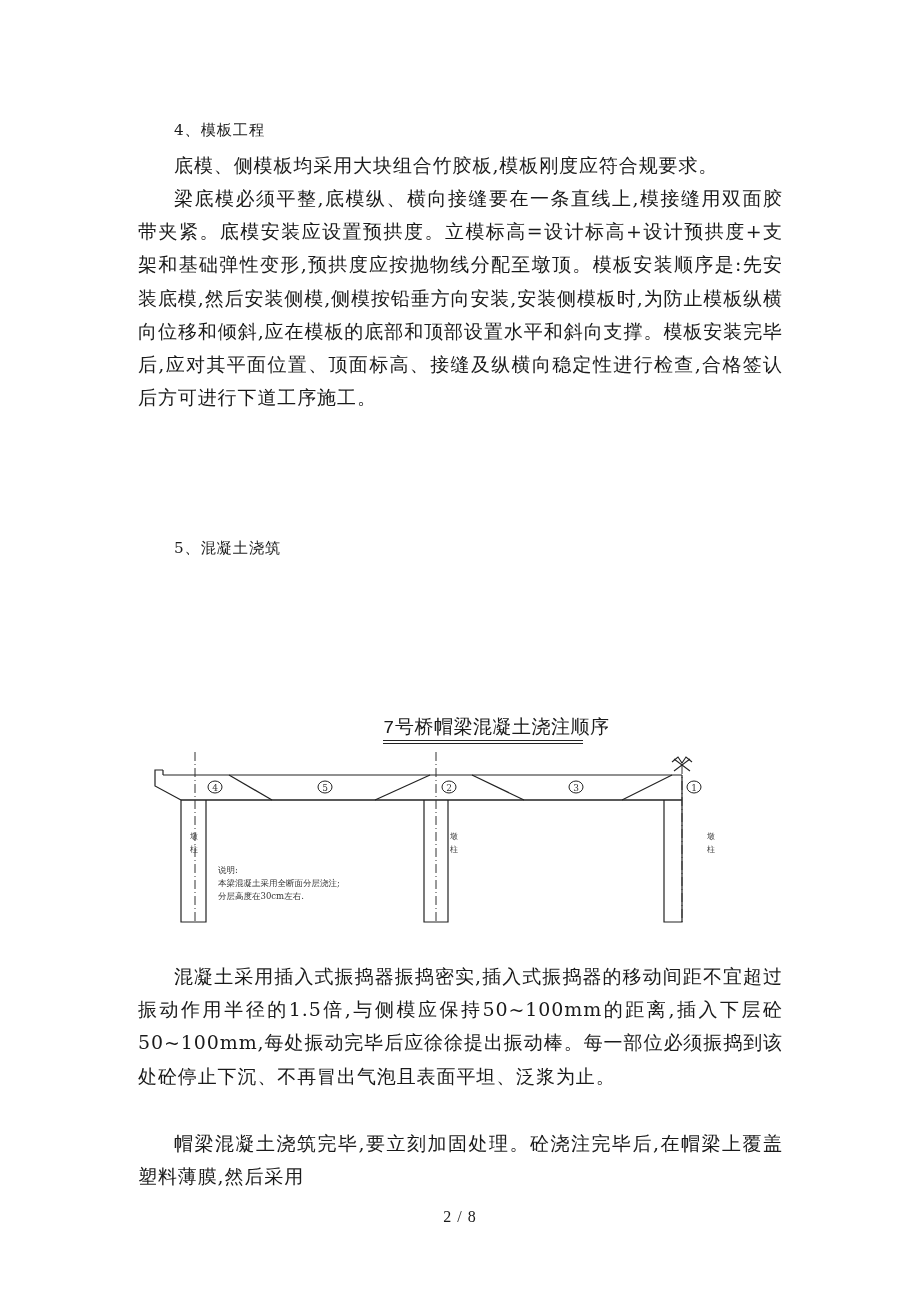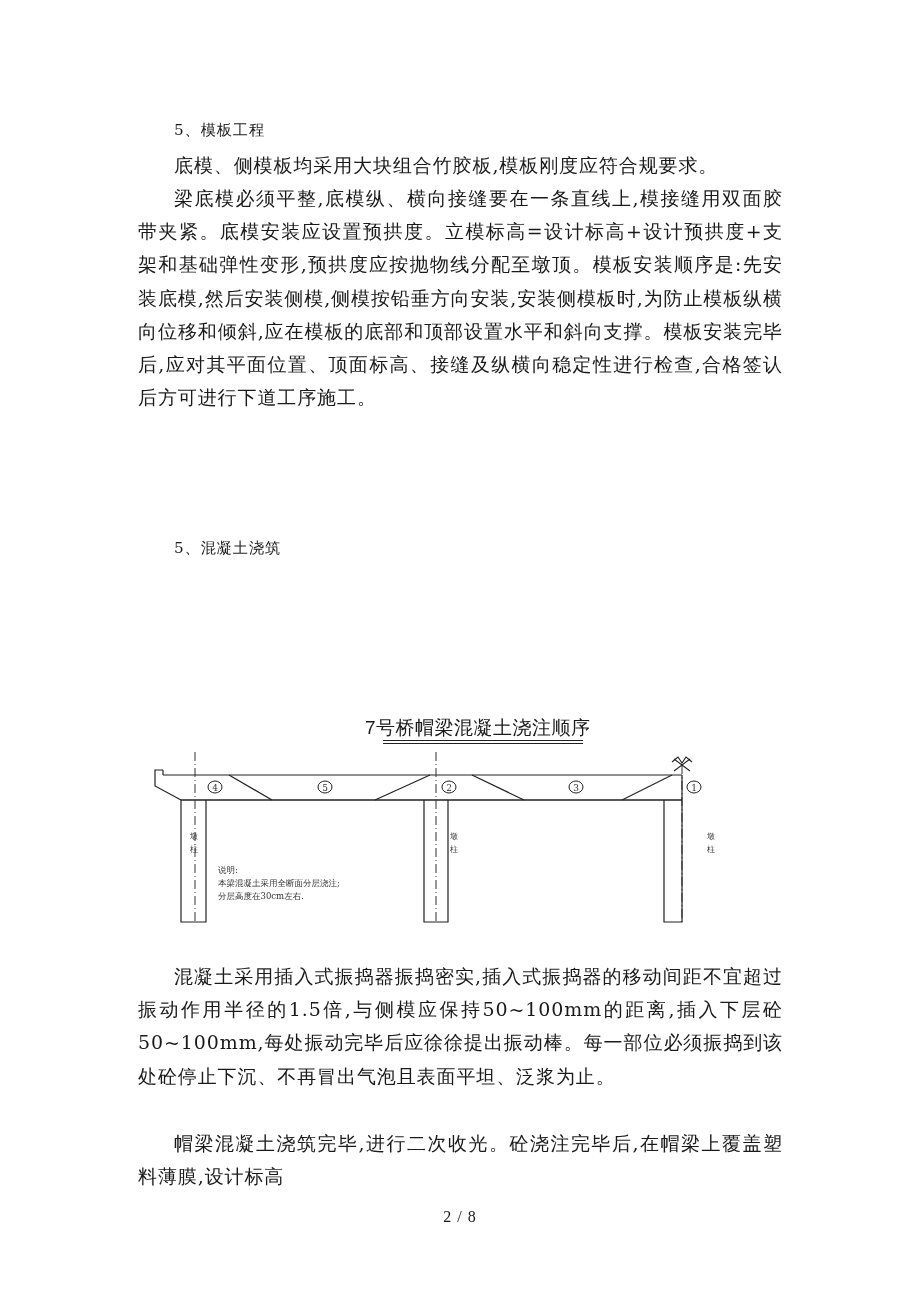--- a/index.html
+++ b/index.html
@@ -3,34 +3,34 @@
 <meta charset="utf-8">
 <style>
   html, body { margin: 0; padding: 0; background: #ffffff; }
   body { width: 920px; height: 1302px; position: relative; overflow: hidden;
          font-family: "DejaVu Serif", "Liberation Serif", serif; color: #1a1a1a; }
   .page { position: absolute; left: 0; top: 0; width: 920px; height: 1302px; }
   .para { position: absolute; left: 138px; width: 645px; font-size: 19px;
           line-height: 33.2px; letter-spacing: 0.9px; text-align: justify; margin: 0; }
   .para.indent { text-indent: 36px; }
   .heading { position: absolute; left: 174px; font-size: 15.2px; letter-spacing: 0.9px; margin: 0; line-height: 20px; }
-  .figure-title { position: absolute; left: 365px; top: 716px; font-size: 19px;
-                  letter-spacing: 0.5px; font-family: Liberation Sans, sans-serif; line-height: 24px; text-align: right; }
+  .figure-title { position: absolute; left: 383px; top: 716px; font-size: 19px;
+                  letter-spacing: 0.5px; font-family: Liberation Mono, monospace; line-height: 24px; text-align: right; }
   .figure-title-ul { position: absolute; left: 383px; width: 200px; height: 0;
                      border-top: 1.5px solid #222; }
   svg.diagram { position: absolute; left: 0; top: 0; }
   .page-num { position: absolute; left: 0; width: 920px; top: 1208px; text-align: center;
               font-size: 16px; font-family: Liberation Serif, serif; letter-spacing: 1px; }
 </style>
 </head>
 <body>
 
 <div class="page">
 
-  <p class="heading" style="top:120px;">5、模板工程</p>
+  <p class="heading" style="top:120px;">4、模板工程</p>
 
   <p class="para indent" style="top:149px;">底模、侧模板均采用大块组合竹胶板,模板刚度应符合规要求。</p>
 
   <p class="para indent" style="top:182px;">梁底模必须平整,底模纵、横向接缝要在一条直线上,模接缝用双面胶带夹紧。底模安装应设置预拱度。立模标高=设计标高+设计预拱度+支架和基础弹性变形,预拱度应按抛物线分配至墩顶。模板安装顺序是:先安装底模,然后安装侧模,侧模按铅垂方向安装,安装侧模板时,为防止模板纵横向位移和倾斜,应在模板的底部和顶部设置水平和斜向支撑。模板安装完毕后,应对其平面位置、顶面标高、接缝及纵横向稳定性进行检查,合格签认后方可进行下道工序施工。</p>
 
 
   <p class="heading" style="top:521px;margin-top:17px;">5、混凝土浇筑</p>
 
 
   <div class="figure-title">7号桥帽梁混凝土浇注顺序</div>
@@ -98,16 +98,16 @@
     <g font-size="8.5" fill="#333" font-family="DejaVu Serif, serif">
       <text x="218" y="873">说明:</text>
       <text x="218" y="886">本梁混凝土采用全断面分层浇注;</text>
       <text x="218" y="899">分层高度在30cm左右.</text>
     </g>
   </svg>
 
   <p class="para indent" style="top:960px;">混凝土采用插入式振捣器振捣密实,插入式振捣器的移动间距不宜超过振动作用半径的1.5倍,与侧模应保持50~100mm的距离,插入下层砼50~100mm,每处振动完毕后应徐徐提出振动棒。每一部位必须振捣到该处砼停止下沉、不再冒出气泡且表面平坦、泛浆为止。</p>
 
 
-  <p class="para indent" style="top:1127px;">帽梁混凝土浇筑完毕,进行二次收光。砼浇注完毕后,在帽梁上覆盖塑料薄膜,设计标高</p>
+  <p class="para indent" style="top:1127px;">帽梁混凝土浇筑完毕,要立刻加固处理。砼浇注完毕后,在帽梁上覆盖塑料薄膜,然后采用</p>
 
   <div class="page-num">2 / 8</div>
 </div>
 
 </body></html>

